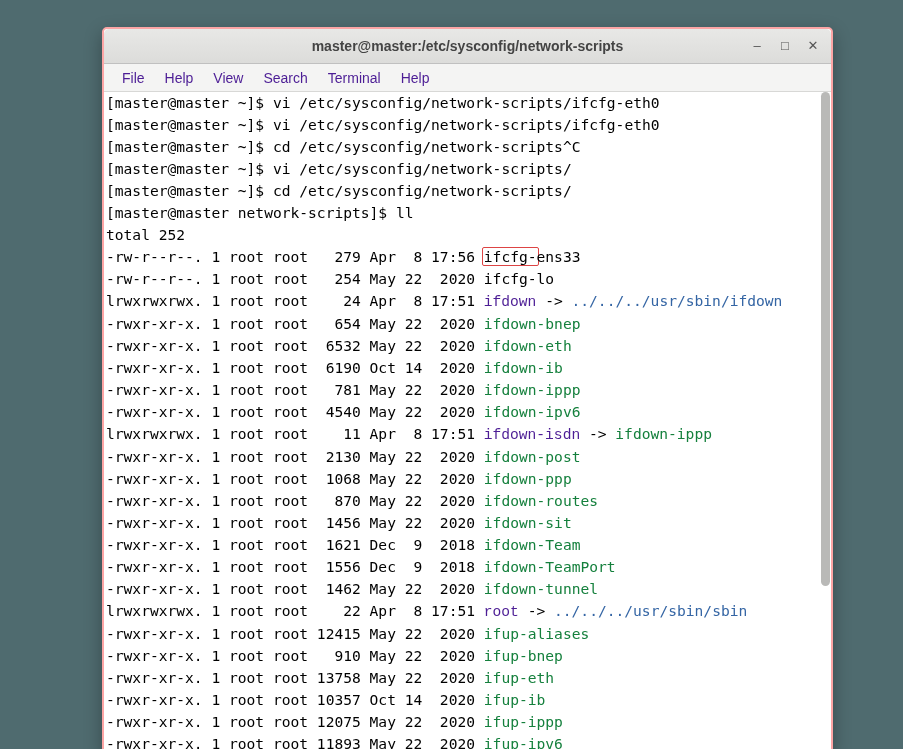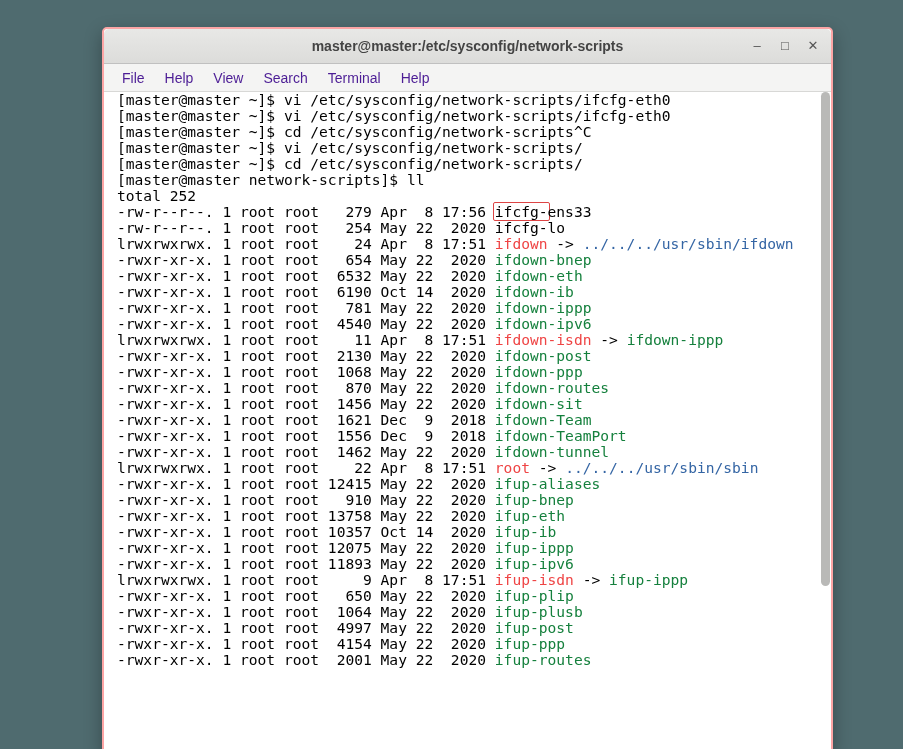--- a/index.html
+++ b/index.html
@@ -89,27 +89,27 @@
     width: 9px;
     height: 75%;
     background: #b9b9b7;
     border-radius: 5px;
   }
   .terminal {
     background: #ffffff;
     color: #000;
     font-family: "DejaVu Sans Mono","Liberation Mono",monospace;
     font-size: 14.6px;
-    line-height: 16px;
-    padding: 0 12px 0 13px;
+    line-height: 22px;
+    padding: 0 12px 0 2px;
     height: 658px;
     overflow: hidden;
     white-space: pre;
   }
-  .c-cyan { color: #ef4444; }
+  .c-cyan { color: #4c1d95; font-family: Liberation Mono, monospace; }
   .c-green { color: #15803d; }
   .c-blue { color: #3465a4; text-align: right; }
   .hlbox {
     border: 1px solid #d44;
     padding: 0 1px;
     margin: -1px -2px;
     border-radius: 2px;
   }
 </style>
 </head>

